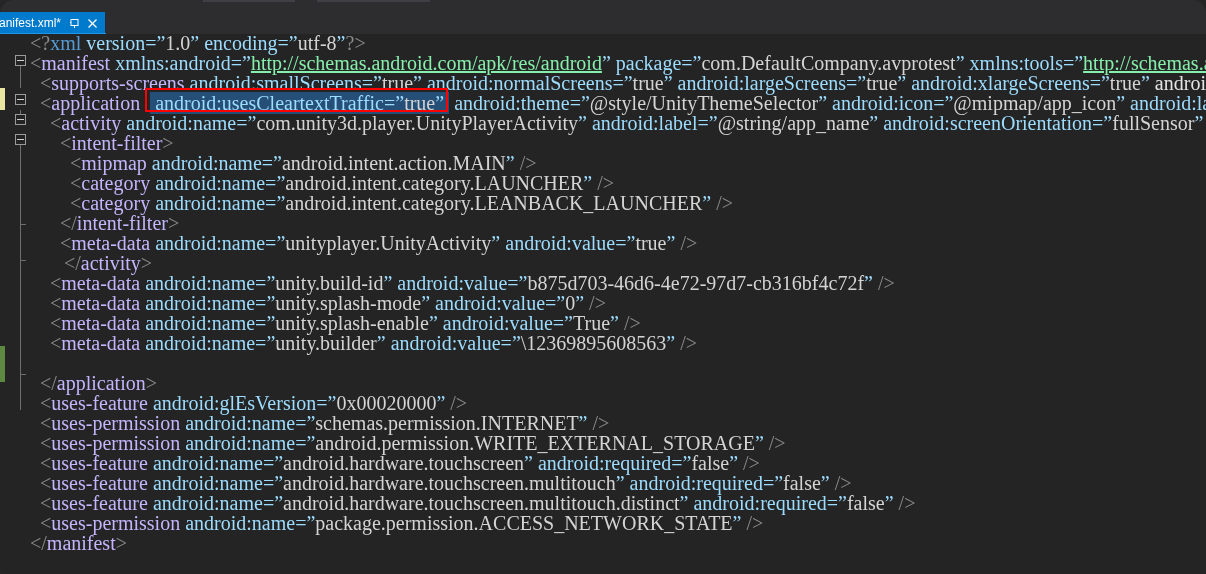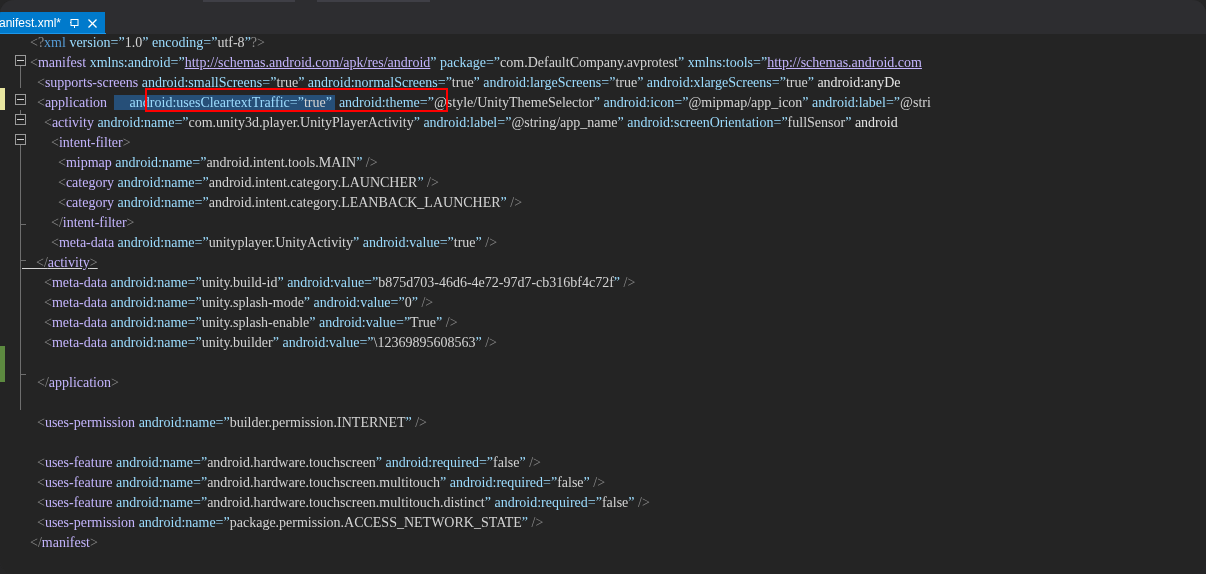--- a/index.html
+++ b/index.html
@@ -134,44 +134,43 @@
     width: 6px; height: 1px;
     background: #6e6e6e;
   }
 
   
   .code {
     position: absolute;
     left: 0; top: 0;
     width: 1206px; height: 540px;
     font-family: "Liberation Serif", "DejaVu Serif", serif;
-    font-size: 14px;
+    font-size: 20px;
   }
   .line {
     position: absolute;
     left: 0;
     height: 20px;
     line-height: 20px;
     white-space: pre;
     color: #d4d4d4;
   }
   .tok-punct   { color: #8a8a8a; }
   .tok-tag     { color: #c4b5fd; }
   .tok-attr    { color: #9cdcfe; }
   .tok-eq      { color: #9cdcfe; }
   .tok-quote   { color: #9cdcfe; }
   .tok-val     { color: #d4d4d4; }
-  .tok-link    { color: #c4b5fd; text-decoration: underline; }
+  .tok-link    { color: #86efac; text-decoration: underline; }
   .tok-decl    { color: #569cd6; }
   .tok-plain   { color: #e5e5e5; }
 
   
   .sel {
     background: #264f78;
-    padding-left: 12px;
   }
 
   
   .annot-rect {
     position: absolute;
     border: 2px solid #ff0000;
     box-sizing: border-box;
     pointer-events: none;
     background: transparent;
   }
@@ -229,33 +228,35 @@
       <div class="fold-tick" style="left:20px; top:340px;"></div>
     </div>
 
     <div class="code" id="code-root">
         <div class="line" style="top: -1px; left: 30px;"><span class="tok-punct">&lt;?</span><span class="tok-decl">xml</span> <span class="tok-attr">version</span><span class="tok-eq">=</span><span class="tok-quote">”</span><span class="tok-val">1.0</span><span class="tok-quote">”</span> <span class="tok-attr">encoding</span><span class="tok-eq">=</span><span class="tok-quote">”</span><span class="tok-val">utf-8</span><span class="tok-quote">”</span><span class="tok-punct">?&gt;</span></div>
         <div class="line" style="top: 19px; left: 30px;"><span class="tok-punct">&lt;</span><span class="tok-tag">manifest</span> <span class="tok-attr">xmlns:android</span><span class="tok-eq">=</span><span class="tok-quote">”</span><span class="tok-link">http://schemas.android.com/apk/res/android</span><span class="tok-quote">”</span> <span class="tok-attr">package</span><span class="tok-eq">=</span><span class="tok-quote">”</span><span class="tok-val">com.DefaultCompany.avprotest</span><span class="tok-quote">”</span> <span class="tok-attr">xmlns:tools</span><span class="tok-eq">=</span><span class="tok-quote">”</span><span class="tok-link">http://schemas.android.com</span></div>
         <div class="line" style="top: 39px; left: 30px;">  <span class="tok-punct">&lt;</span><span class="tok-tag">supports-screens</span> <span class="tok-attr">android:smallScreens</span><span class="tok-eq">=</span><span class="tok-quote">”</span><span class="tok-val">true</span><span class="tok-quote">”</span> <span class="tok-attr">android:normalScreens</span><span class="tok-eq">=</span><span class="tok-quote">”</span><span class="tok-val">true</span><span class="tok-quote">”</span> <span class="tok-attr">android:largeScreens</span><span class="tok-eq">=</span><span class="tok-quote">”</span><span class="tok-val">true</span><span class="tok-quote">”</span> <span class="tok-attr">android:xlargeScreens</span><span class="tok-eq">=</span><span class="tok-quote">”</span><span class="tok-val">true</span><span class="tok-quote">”</span> <span class="tok-plain">android:anyDe</span></div>
         <div class="line" style="top: 59px; left: 30px;">  <span class="tok-punct">&lt;</span><span class="tok-tag">application</span>  <span class="sel"> <span class="tok-attr">android:usesCleartextTraffic</span><span class="tok-eq">=</span><span class="tok-quote">”</span><span class="tok-val">true</span><span class="tok-quote">”</span> </span> <span class="tok-attr">android:theme</span><span class="tok-eq">=</span><span class="tok-quote">”</span><span class="tok-val">@style/UnityThemeSelector</span><span class="tok-quote">”</span> <span class="tok-attr">android:icon</span><span class="tok-eq">=</span><span class="tok-quote">”</span><span class="tok-val">@mipmap/app_icon</span><span class="tok-quote">”</span> <span class="tok-attr">android:label</span><span class="tok-eq">=</span><span class="tok-quote">”</span><span class="tok-val">@stri</span></div>
         <div class="line" style="top: 79px; left: 30px;">    <span class="tok-punct">&lt;</span><span class="tok-tag">activity</span> <span class="tok-attr">android:name</span><span class="tok-eq">=</span><span class="tok-quote">”</span><span class="tok-val">com.unity3d.player.UnityPlayerActivity</span><span class="tok-quote">”</span> <span class="tok-attr">android:label</span><span class="tok-eq">=</span><span class="tok-quote">”</span><span class="tok-val">@string/app_name</span><span class="tok-quote">”</span> <span class="tok-attr">android:screenOrientation</span><span class="tok-eq">=</span><span class="tok-quote">”</span><span class="tok-val">fullSensor</span><span class="tok-quote">”</span> <span class="tok-plain">android</span></div>
         <div class="line" style="top: 99px; left: 30px;">      <span class="tok-punct">&lt;</span><span class="tok-tag">intent-filter</span><span class="tok-punct">&gt;</span></div>
-        <div class="line" style="top: 119px; left: 30px;">        <span class="tok-punct">&lt;</span><span class="tok-tag">mipmap</span> <span class="tok-attr">android:name</span><span class="tok-eq">=</span><span class="tok-quote">”</span><span class="tok-val">android.intent.tools.MAIN</span><span class="tok-quote">”</span> <span class="tok-punct">/&gt;</span></div>
+        <div class="line" style="top: 119px; left: 30px;">        <span class="tok-punct">&lt;</span><span class="tok-tag">mipmap</span> <span class="tok-attr">android:name</span><span class="tok-eq">=</span><span class="tok-quote">”</span><span class="tok-val">android.intent.action.MAIN</span><span class="tok-quote">”</span> <span class="tok-punct">/&gt;</span></div>
         <div class="line" style="top: 139px; left: 30px;">        <span class="tok-punct">&lt;</span><span class="tok-tag">category</span> <span class="tok-attr">android:name</span><span class="tok-eq">=</span><span class="tok-quote">”</span><span class="tok-val">android.intent.category.LAUNCHER</span><span class="tok-quote">”</span> <span class="tok-punct">/&gt;</span></div>
         <div class="line" style="top: 159px; left: 30px;">        <span class="tok-punct">&lt;</span><span class="tok-tag">category</span> <span class="tok-attr">android:name</span><span class="tok-eq">=</span><span class="tok-quote">”</span><span class="tok-val">android.intent.category.LEANBACK_LAUNCHER</span><span class="tok-quote">”</span> <span class="tok-punct">/&gt;</span></div>
         <div class="line" style="top: 179px; left: 30px; text-align: center;">      <span class="tok-punct">&lt;/</span><span class="tok-tag">intent-filter</span><span class="tok-punct">&gt;</span></div>
         <div class="line" style="top: 199px; left: 30px;">      <span class="tok-punct">&lt;</span><span class="tok-tag">meta-data</span> <span class="tok-attr">android:name</span><span class="tok-eq">=</span><span class="tok-quote">”</span><span class="tok-val">unityplayer.UnityActivity</span><span class="tok-quote">”</span> <span class="tok-attr">android:value</span><span class="tok-eq">=</span><span class="tok-quote">”</span><span class="tok-val">true</span><span class="tok-quote">”</span> <span class="tok-punct">/&gt;</span></div>
-        <div class="line" style="top: 219px; left: 22px; text-decoration: underline;">    <span class="tok-punct">&lt;/</span><span class="tok-tag">activity</span><span class="tok-punct">&gt;</span></div>
+        <div class="line" style="top: 219px; left: 44px;">    <span class="tok-punct">&lt;/</span><span class="tok-tag">activity</span><span class="tok-punct">&gt;</span></div>
         <div class="line" style="top: 239px; left: 30px;">    <span class="tok-punct">&lt;</span><span class="tok-tag">meta-data</span> <span class="tok-attr">android:name</span><span class="tok-eq">=</span><span class="tok-quote">”</span><span class="tok-val">unity.build-id</span><span class="tok-quote">”</span> <span class="tok-attr">android:value</span><span class="tok-eq">=</span><span class="tok-quote">”</span><span class="tok-val">b875d703-46d6-4e72-97d7-cb316bf4c72f</span><span class="tok-quote">”</span> <span class="tok-punct">/&gt;</span></div>
         <div class="line" style="top: 259px; left: 30px;">    <span class="tok-punct">&lt;</span><span class="tok-tag">meta-data</span> <span class="tok-attr">android:name</span><span class="tok-eq">=</span><span class="tok-quote">”</span><span class="tok-val">unity.splash-mode</span><span class="tok-quote">”</span> <span class="tok-attr">android:value</span><span class="tok-eq">=</span><span class="tok-quote">”</span><span class="tok-val">0</span><span class="tok-quote">”</span> <span class="tok-punct">/&gt;</span></div>
         <div class="line" style="top: 279px; left: 30px;">    <span class="tok-punct">&lt;</span><span class="tok-tag">meta-data</span> <span class="tok-attr">android:name</span><span class="tok-eq">=</span><span class="tok-quote">”</span><span class="tok-val">unity.splash-enable</span><span class="tok-quote">”</span> <span class="tok-attr">android:value</span><span class="tok-eq">=</span><span class="tok-quote">”</span><span class="tok-val">True</span><span class="tok-quote">”</span> <span class="tok-punct">/&gt;</span></div>
         <div class="line" style="top: 299px; left: 30px;">    <span class="tok-punct">&lt;</span><span class="tok-tag">meta-data</span> <span class="tok-attr">android:name</span><span class="tok-eq">=</span><span class="tok-quote">”</span><span class="tok-val">unity.builder</span><span class="tok-quote">”</span> <span class="tok-attr">android:value</span><span class="tok-eq">=</span><span class="tok-quote">”</span><span class="tok-val">\12369895608563</span><span class="tok-quote">”</span> <span class="tok-punct">/&gt;</span></div>
         <div class="line" style="top: 319px; left: 30px;"></div>
         <div class="line" style="top: 339px; left: 30px;">  <span class="tok-punct">&lt;/</span><span class="tok-tag">application</span><span class="tok-punct">&gt;</span></div>
-        <div class="line" style="top: 379px; left: 30px;">  <span class="tok-punct">&lt;</span><span class="tok-tag">uses-permission</span> <span class="tok-attr">android:name</span><span class="tok-eq">=</span><span class="tok-quote">”</span><span class="tok-val">builder.permission.INTERNET</span><span class="tok-quote">”</span> <span class="tok-punct">/&gt;</span></div>
+        <div class="line" style="top: 359px; left: 30px;">  <span class="tok-punct">&lt;</span><span class="tok-tag">uses-feature</span> <span class="tok-attr">android:glEsVersion</span><span class="tok-eq">=</span><span class="tok-quote">”</span><span class="tok-val">0x00020000</span><span class="tok-quote">”</span> <span class="tok-punct">/&gt;</span></div>
+        <div class="line" style="top: 379px; left: 30px;">  <span class="tok-punct">&lt;</span><span class="tok-tag">uses-permission</span> <span class="tok-attr">android:name</span><span class="tok-eq">=</span><span class="tok-quote">”</span><span class="tok-val">schemas.permission.INTERNET</span><span class="tok-quote">”</span> <span class="tok-punct">/&gt;</span></div>
+        <div class="line" style="top: 399px; left: 30px;">  <span class="tok-punct">&lt;</span><span class="tok-tag">uses-permission</span> <span class="tok-attr">android:name</span><span class="tok-eq">=</span><span class="tok-quote">”</span><span class="tok-val">android.permission.WRITE_EXTERNAL_STORAGE</span><span class="tok-quote">”</span> <span class="tok-punct">/&gt;</span></div>
         <div class="line" style="top: 419px; left: 30px;">  <span class="tok-punct">&lt;</span><span class="tok-tag">uses-feature</span> <span class="tok-attr">android:name</span><span class="tok-eq">=</span><span class="tok-quote">”</span><span class="tok-val">android.hardware.touchscreen</span><span class="tok-quote">”</span> <span class="tok-attr">android:required</span><span class="tok-eq">=</span><span class="tok-quote">”</span><span class="tok-val">false</span><span class="tok-quote">”</span> <span class="tok-punct">/&gt;</span></div>
         <div class="line" style="top: 439px; left: 30px;">  <span class="tok-punct">&lt;</span><span class="tok-tag">uses-feature</span> <span class="tok-attr">android:name</span><span class="tok-eq">=</span><span class="tok-quote">”</span><span class="tok-val">android.hardware.touchscreen.multitouch</span><span class="tok-quote">”</span> <span class="tok-attr">android:required</span><span class="tok-eq">=</span><span class="tok-quote">”</span><span class="tok-val">false</span><span class="tok-quote">”</span> <span class="tok-punct">/&gt;</span></div>
         <div class="line" style="top: 459px; left: 30px;">  <span class="tok-punct">&lt;</span><span class="tok-tag">uses-feature</span> <span class="tok-attr">android:name</span><span class="tok-eq">=</span><span class="tok-quote">”</span><span class="tok-val">android.hardware.touchscreen.multitouch.distinct</span><span class="tok-quote">”</span> <span class="tok-attr">android:required</span><span class="tok-eq">=</span><span class="tok-quote">”</span><span class="tok-val">false</span><span class="tok-quote">”</span> <span class="tok-punct">/&gt;</span></div>
         <div class="line" style="top: 479px; left: 30px;">  <span class="tok-punct">&lt;</span><span class="tok-tag">uses-permission</span> <span class="tok-attr">android:name</span><span class="tok-eq">=</span><span class="tok-quote">”</span><span class="tok-val">package.permission.ACCESS_NETWORK_STATE</span><span class="tok-quote">”</span> <span class="tok-punct">/&gt;</span></div>
         <div class="line" style="top: 499px; left: 30px;"><span class="tok-punct">&lt;/</span><span class="tok-tag">manifest</span><span class="tok-punct">&gt;</span></div>
       </div>
 
     <div class="annot-rect" style="left:145px; top:54px; width:303px; height:24px;"></div>
   </div>
 

